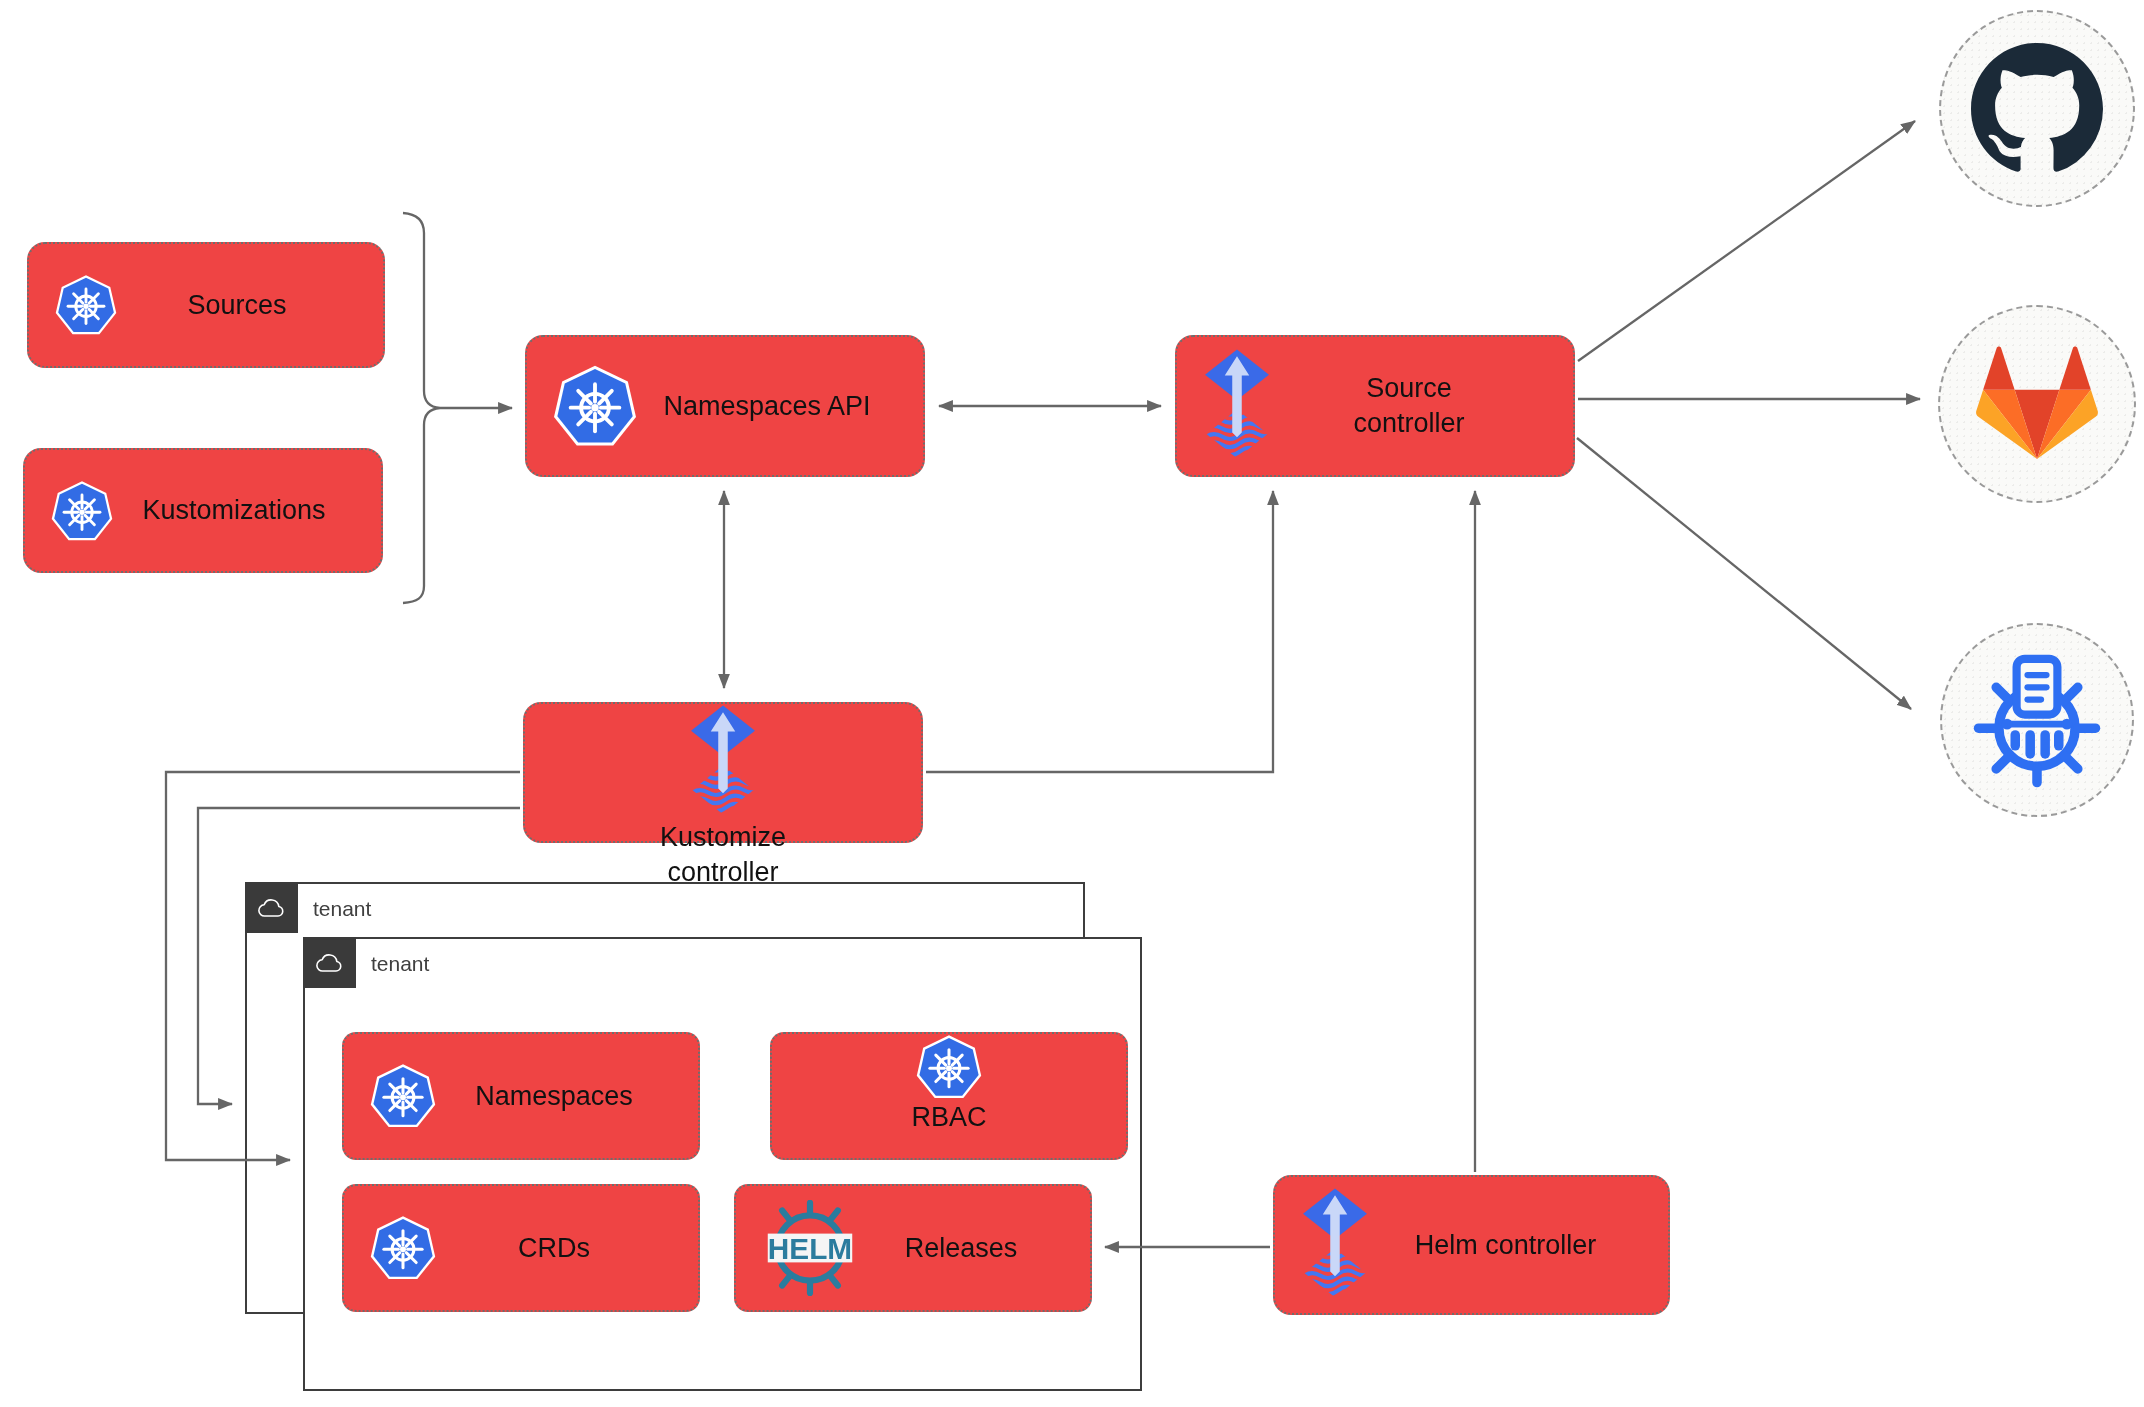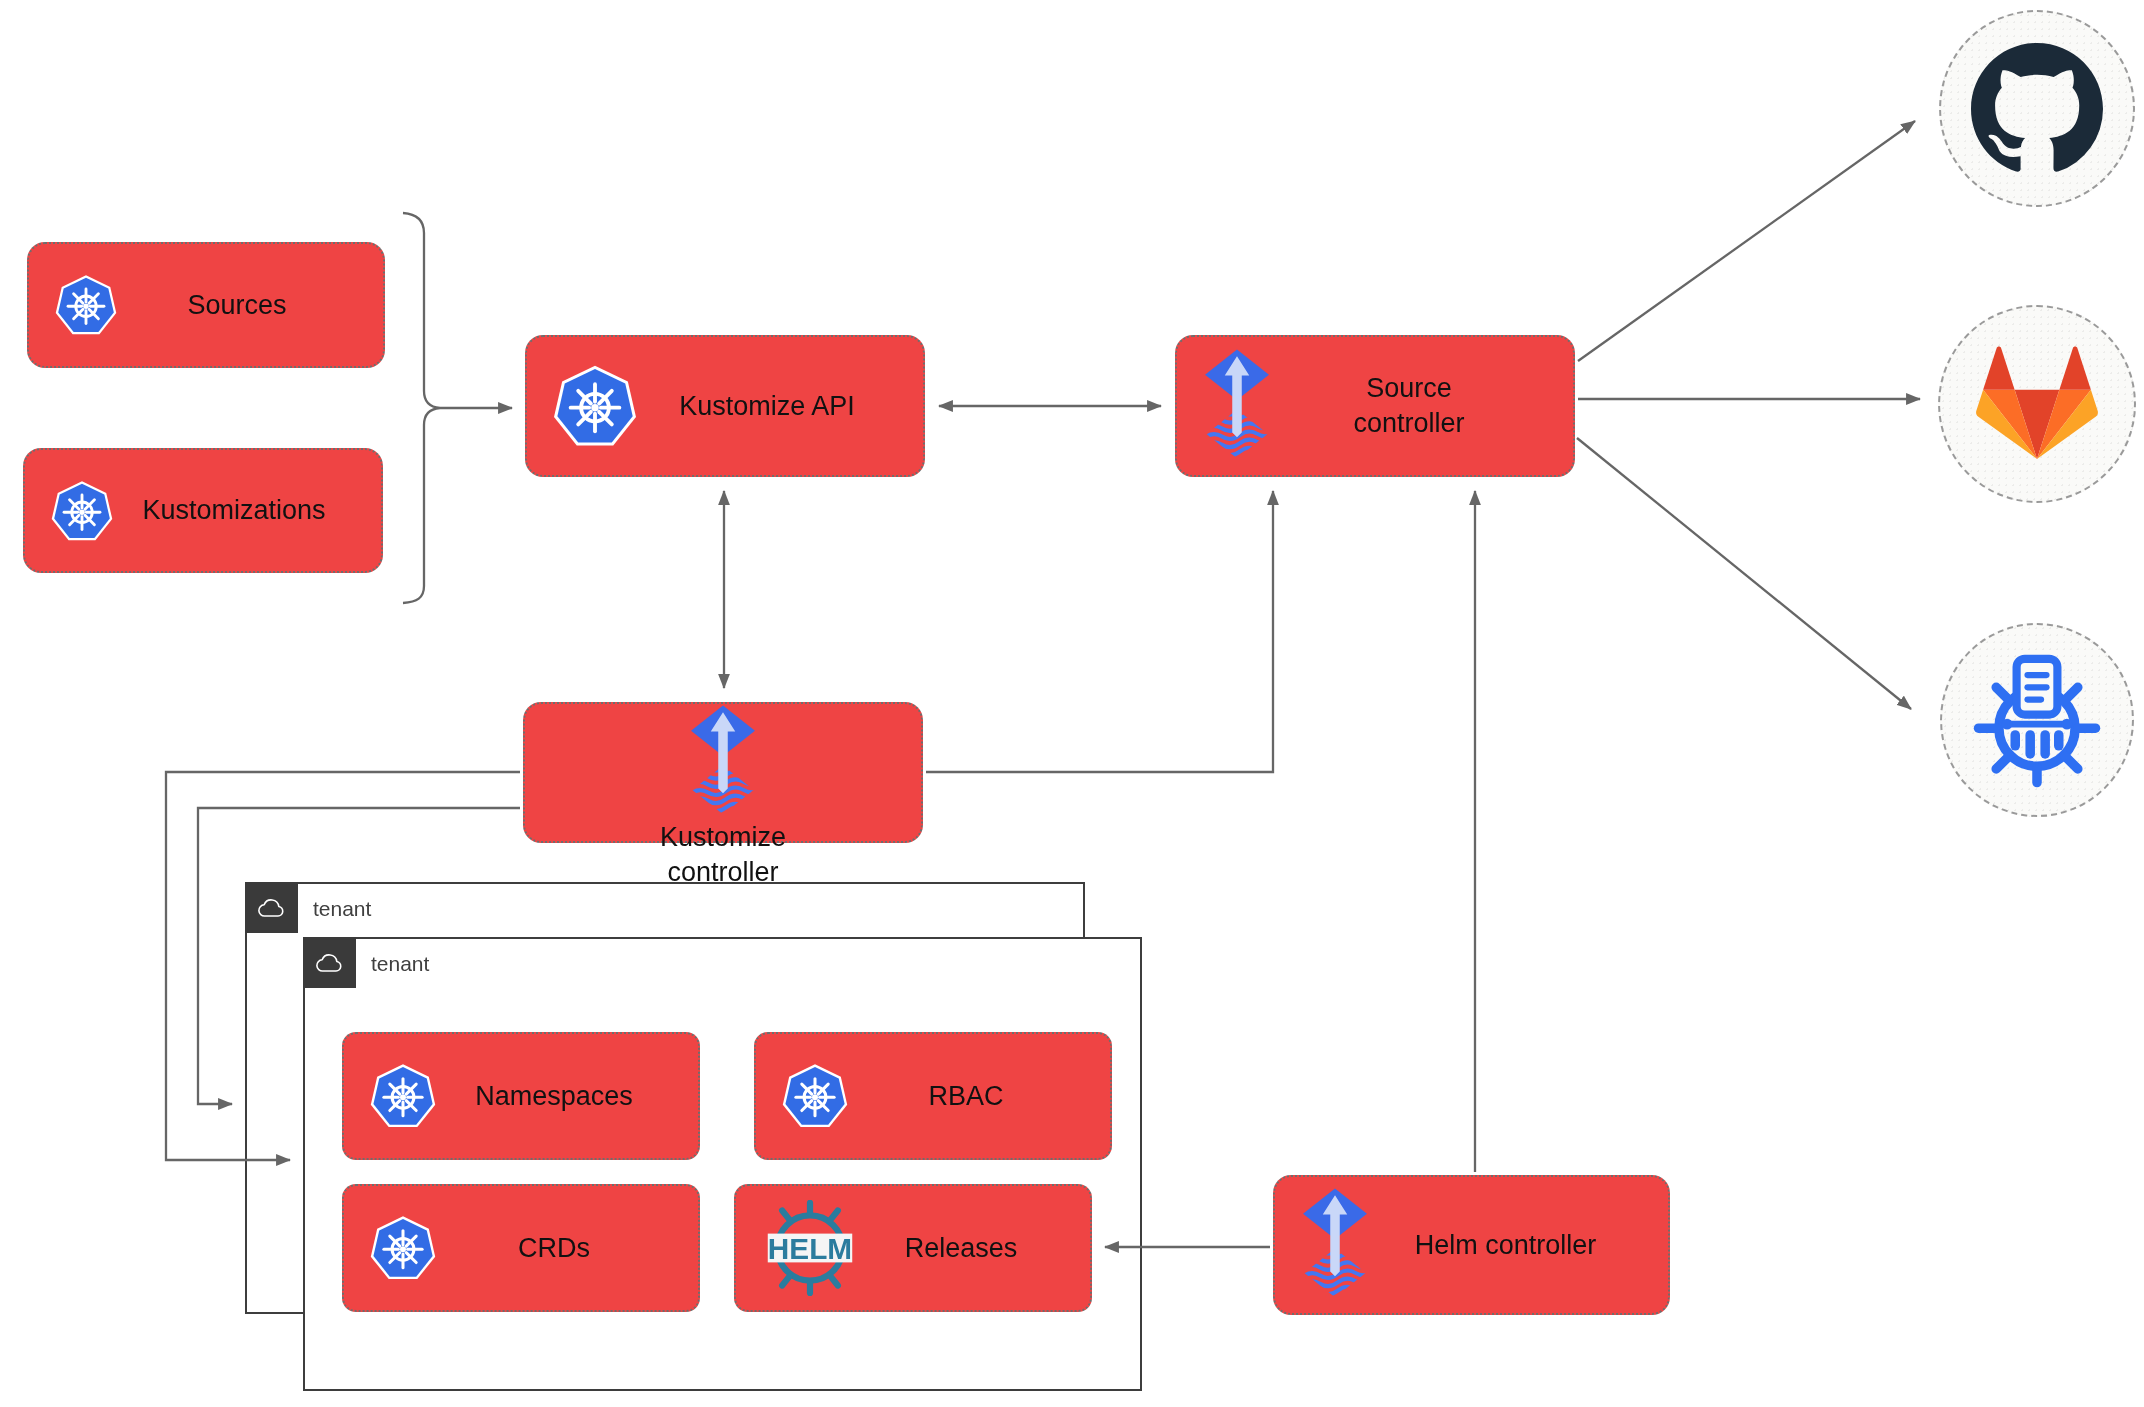--- a/index.html
+++ b/index.html
@@ -176,21 +176,21 @@
     </span>
     <span class="label">Kustomizations</span>
   </div>
 
   <div class="node z3" style="left:525px;top:335px;width:400px;height:142px;">
     <span class="icon">
       <svg width="84" height="84">
           <use href="#sym-k8s"></use>
         </svg>
     </span>
-    <span class="label">Kustomize API</span>
+    <span class="label">Namespaces API</span>
   </div>
 
   <div class="node z3" style="left:1175px;top:335px;width:400px;height:142px;">
     <span class="icon">
       <svg width="68" height="116" viewBox="0 0 100 170">
           <use href="#sym-flux"></use>
         </svg>
     </span>
     <span class="label two-line">Source controller</span>
   </div>
@@ -215,21 +215,21 @@
 
   <div class="node small-radius z3" style="left:342px;top:1032px;width:358px;height:128px;">
     <span class="icon">
       <svg width="66" height="66">
           <use href="#sym-k8s"></use>
         </svg>
     </span>
     <span class="label">Namespaces</span>
   </div>
 
-  <div class="node small-radius z3" style="left:754px;top:1032px;width:358px;height:128px;">
+  <div class="node small-radius z3" style="left:770px;top:1032px;width:358px;height:128px;flex-direction:column;">
     <span class="icon">
       <svg width="66" height="66">
           <use href="#sym-k8s"></use>
         </svg>
     </span>
     <span class="label">RBAC</span>
   </div>
 
   <div class="node small-radius z3" style="left:342px;top:1184px;width:358px;height:128px;">
     <span class="icon">

